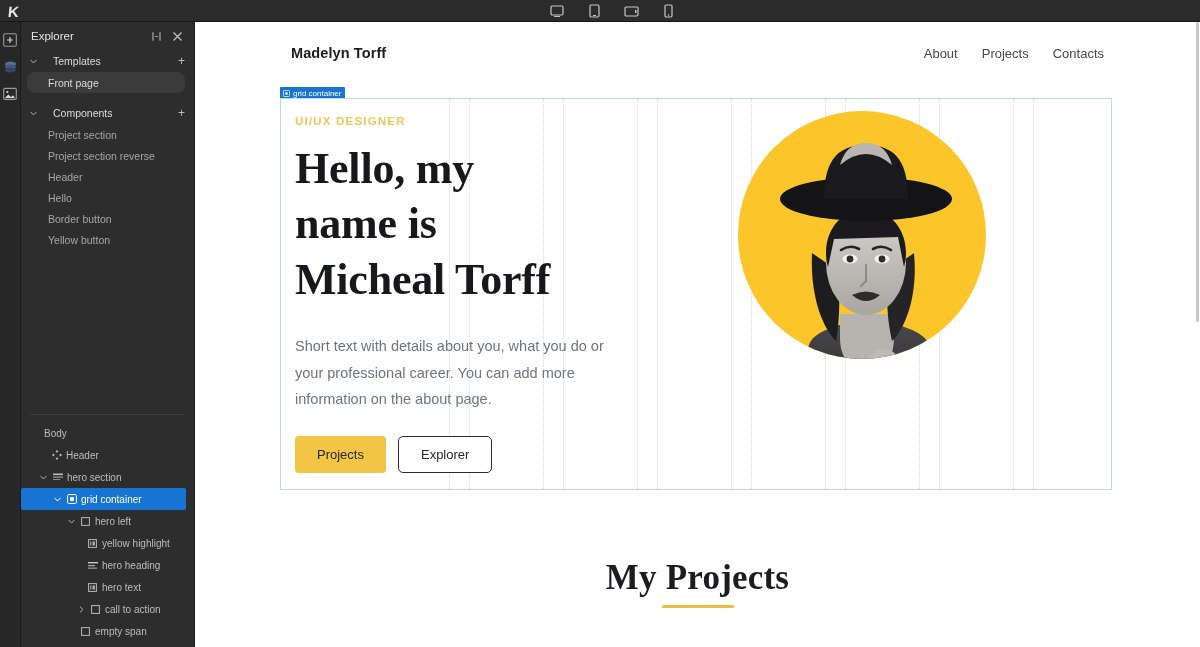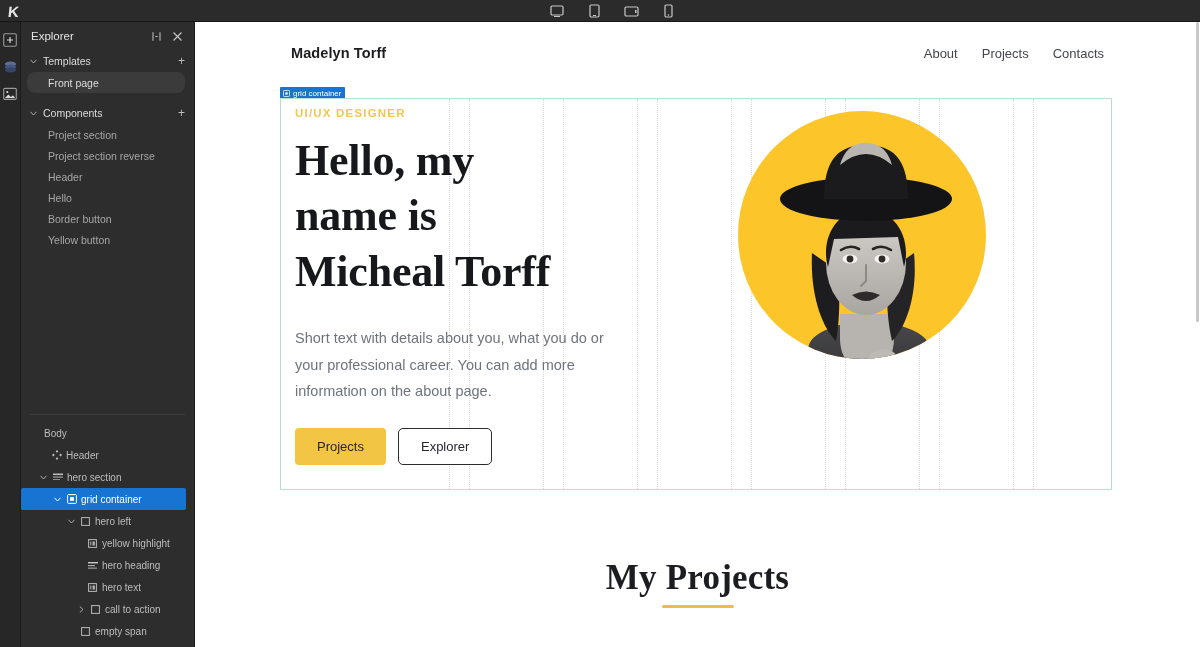--- a/index.html
+++ b/index.html
@@ -56,21 +56,21 @@
   .exp-head {
     height: 28px; display: flex; align-items: center;
     padding: 0 9px 0 10px; gap: 6px;
   }
   .exp-title { font-size: 11.5px; color: #e2e2e2; flex: 1; }
   .exp-btn { width: 15px; height: 15px; display: flex; align-items: center; justify-content: center; color: #b8b8b8; }
   .exp-btn svg { display: block; }
 
   .grp {
     display: flex; align-items: center; height: 22px;
-    padding-left: 8px; padding-right: 9px; gap: 5px;
+    padding-left: 8px; padding-right: 9px; gap: 15px;
   }
   .grp-caret {
     width: 9px; height: 9px; display: flex; align-items: center; justify-content: center; color: #b0b0b0;
   }
   .grp-label { font-size: 10.5px; color: #dcdcdc; flex: 1; }
   .grp-plus { font-size: 12px; color: #bdbdbd; line-height: 1; }
 
   .item {
     height: 21px; display: flex; align-items: center;
     font-size: 10.5px; color: #a6a6a6;
@@ -140,20 +140,21 @@
     border-left: 1px dotted #d9d9d9;
   }
   .hero-left {
     position: relative; z-index: 2;
     padding: 8px 0 0 14px;
     width: 330px;
   }
   .kicker {
     font-size: 11.5px; letter-spacing: 1.2px; color: #f1c654; font-weight: 700;
     margin-bottom: 14px;
+    margin-top: 8px;
   }
   .hero-h1 {
     font-family: "Liberation Serif", serif;
     font-size: 44px; line-height: 1.26; font-weight: 700;
     color: #16181c; letter-spacing: -.2px;
     margin-bottom: 26px;
   }
   .hero-p {
     font-size: 14.5px; line-height: 1.82; color: #6f747c;
     width: 312px; margin-bottom: 24px; margin-top: 24px;

